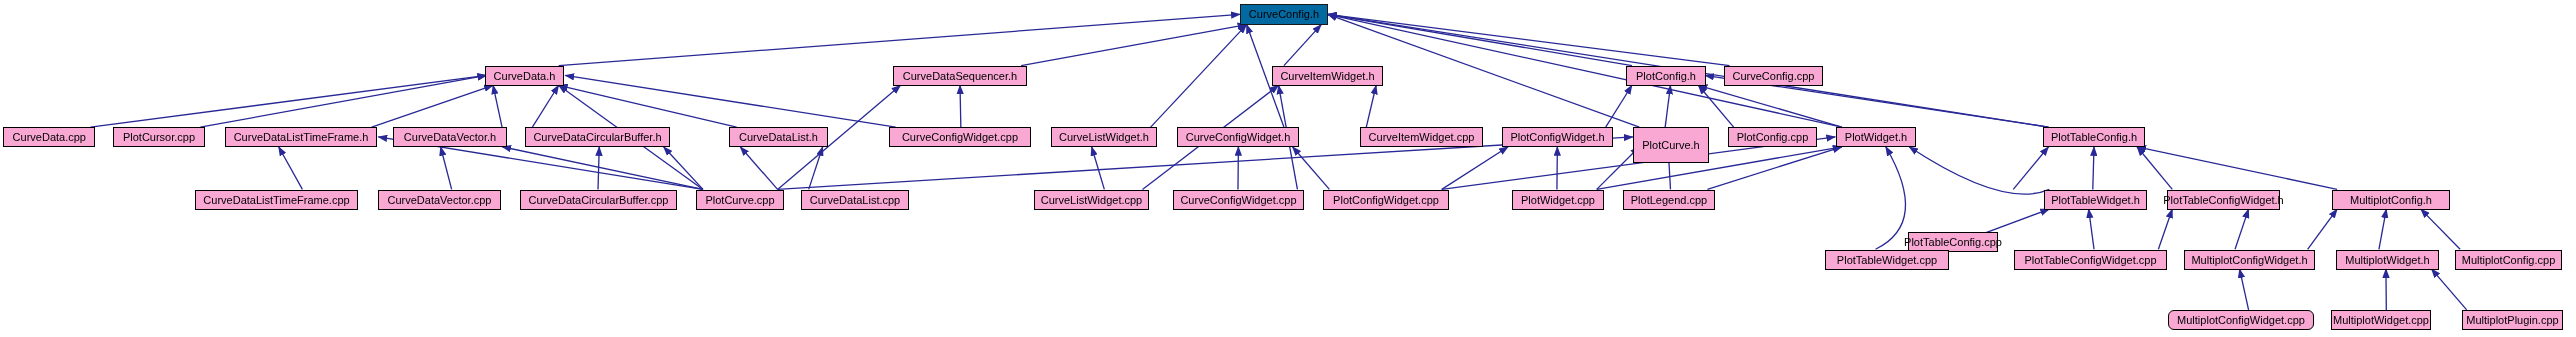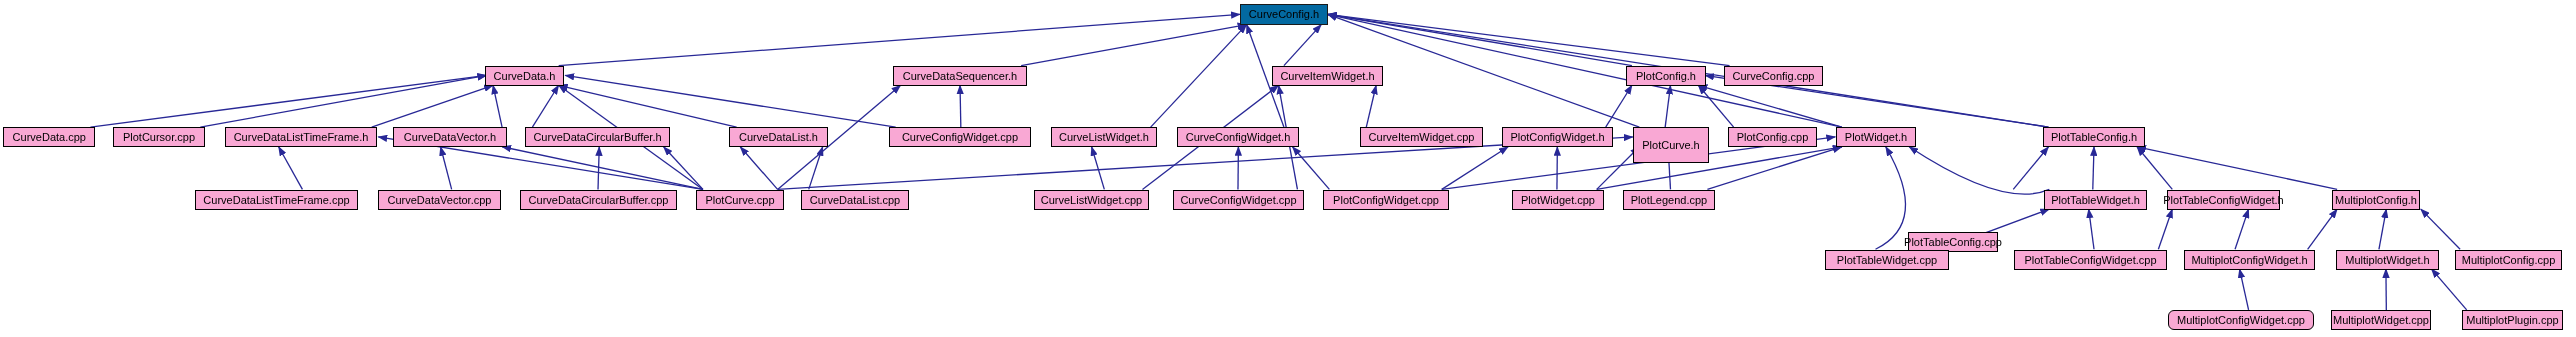--- a/index.html
+++ b/index.html
@@ -119,21 +119,21 @@
       <div class="node" style="left: 696px; top: 190px; width: 88px; height: 20px;">PlotCurve.cpp</div>
       <div class="node" style="left: 801px; top: 190px; width: 108px; height: 20px;">CurveDataList.cpp</div>
       <div class="node" style="left: 1034px; top: 190px; width: 115px; height: 20px;">CurveListWidget.cpp</div>
       <div class="node" style="left: 1173px; top: 190px; width: 131px; height: 20px;">CurveConfigWidget.cpp</div>
       <div class="node" style="left: 1323px; top: 190px; width: 126px; height: 20px;">PlotConfigWidget.cpp</div>
       <div class="node" style="left: 1512px; top: 190px; width: 92px; height: 20px;">PlotWidget.cpp</div>
       <div class="node" style="left: 1623px; top: 190px; width: 92px; height: 20px;">PlotLegend.cpp</div>
       <div class="node" style="left: 1908px; top: 190px; width: 90px; height: 20px; margin-top: 42px;">PlotTableConfig.cpp</div>
       <div class="node" style="left: 2044px; top: 190px; width: 103px; height: 20px;">PlotTableWidget.h</div>
       <div class="node" style="left: 2167px; top: 190px; width: 113px; height: 20px;">PlotTableConfigWidget.h</div>
-      <div class="node" style="left: 2332px; top: 190px; width: 88px; height: 20px;">MultiplotConfig.h</div>
+      <div class="node" style="left: 2332px; top: 190px; width: 118px; height: 20px;">MultiplotConfig.h</div>
       <div class="node" style="left: 1825px; top: 250px; width: 124px; height: 20px;">PlotTableWidget.cpp</div>
       <div class="node" style="left: 2014px; top: 250px; width: 153px; height: 20px;">PlotTableConfigWidget.cpp</div>
       <div class="node" style="left: 2184px; top: 250px; width: 131px; height: 20px;">MultiplotConfigWidget.h</div>
       <div class="node" style="left: 2336px; top: 250px; width: 103px; height: 20px;">MultiplotWidget.h</div>
       <div class="node" style="left: 2455px; top: 250px; width: 107px; height: 20px;">MultiplotConfig.cpp</div>
       <div class="node" style="left: 2168px; top: 310px; width: 146px; height: 20px; border-radius: 6px;">MultiplotConfigWidget.cpp</div>
       <div class="node" style="left: 2331px; top: 310px; width: 100px; height: 20px;">MultiplotWidget.cpp</div>
       <div class="node" style="left: 2462px; top: 310px; width: 101px; height: 20px;">MultiplotPlugin.cpp</div>
     </div>
 </div>

